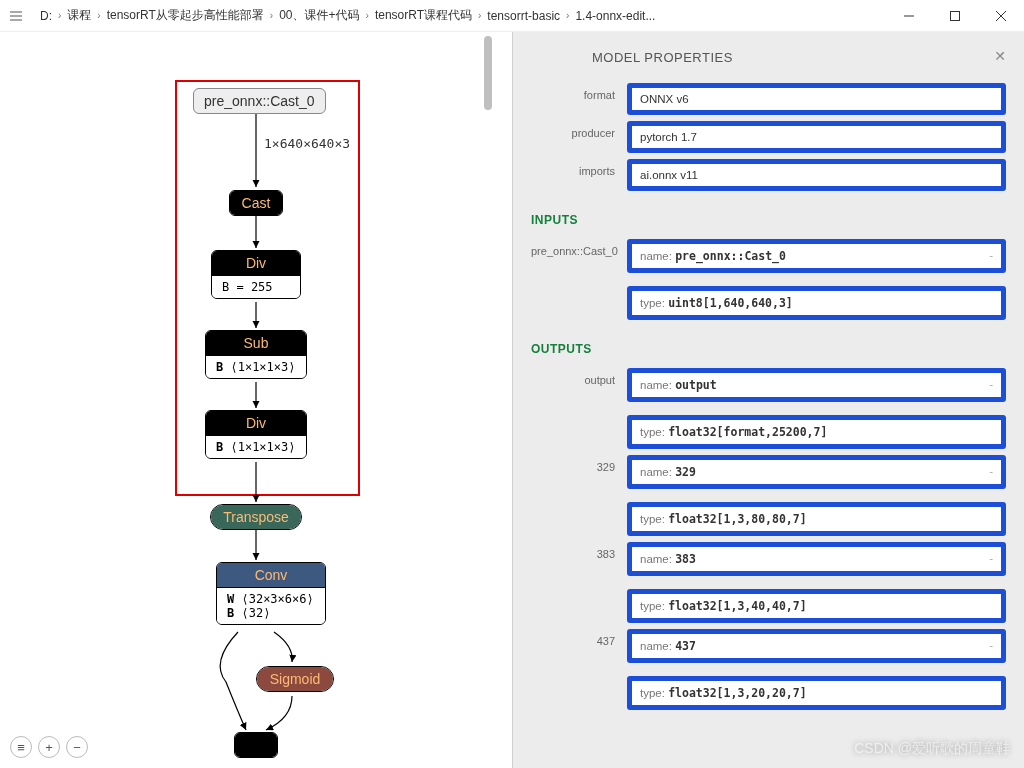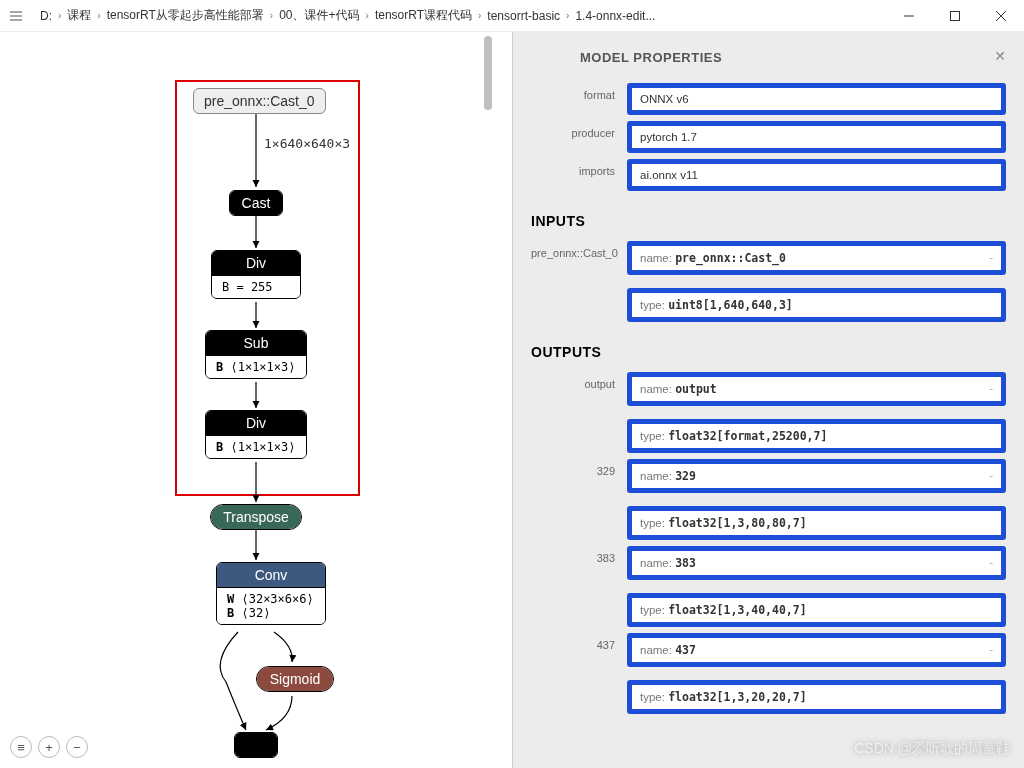--- a/index.html
+++ b/index.html
@@ -16,37 +16,37 @@
   .graph-pane { position: relative; width: 512px; height: 100%; background: #fff; overflow: hidden; }
   .scroll-track { position: absolute; right: 20px; top: 4px; height: 260px; width: 8px; }
   .scroll-thumb { position: absolute; top: 0; width: 8px; height: 74px; background: #bfbfbf; border-radius: 4px; }
   .graph-inner { position: relative; width: 100%; height: 900px; }
   .redbox { position: absolute; border: 2px solid #d00; }
   svg.arrows { position: absolute; left: 0; top: 0; width: 512px; height: 900px; pointer-events: none; }
   .node { position: absolute; }
   .input-node { border: 1px solid #888; background: #eee; border-radius: 6px; padding: 4px 10px; font-size: 14px; }
   .shape-label { position: absolute; font-family: Consolas, monospace; font-size: 13px; }
   .op-node { border: 1px solid #000; border-radius: 6px; overflow: hidden; display: flex; flex-direction: column; font-size: 14px; }
-  .op-head { color: #ffffff; padding: 4px 10px; text-align: center; }
+  .op-head { color: #fdba74; padding: 4px 10px; text-align: center; }
   .op-body { background: #fff; color: #000; padding: 4px 10px; font-family: Consolas, monospace; font-size: 12px; border-top: 1px solid #000; }
   .black .op-head { background: #000; }
   .teal .op-head { background: #39675a; }
   .teal.pill { border-radius: 14px; }
   .blue .op-head { background: #3e597f; }
   .brown .op-head { background: #8c4a3f; }
   .brown.pill { border-radius: 14px; }
   .pill .op-head { border-radius: 14px; }
   .zoom-ctrls { position: absolute; left: 10px; bottom: 10px; display: flex; gap: 6px; }
   .zoom-btn { width: 22px; height: 22px; border: 1px solid #bbb; border-radius: 50%; display: flex; align-items: center; justify-content: center; background: #fff; font-size: 13px; color: #555; }
   .watermark { position: absolute; right: 14px; bottom: 10px; color: rgba(255,255,255,0.6); font-size: 14px; text-shadow: 0 0 6px rgba(0,0,0,0.4); z-index: 5;}
   .divider { width: 1px; background: #d0d0d0; }
   .props-pane { flex: 1; background: #ececec; padding: 12px 18px 18px 18px; overflow-y: auto; position: relative; }
-  .props-title { font-weight: 700; font-size: 13px; letter-spacing: 0.5px; color: #555; margin: 6px 0 18px 4px; padding-left: 45px; }
+  .props-title { font-weight: 400; font-size: 13px; letter-spacing: 0.5px; color: #555; margin: 6px 0 18px 16px; padding-left: 45px; }
   .close-x { position: absolute; right: 18px; top: 16px; color: #888; font-size: 14px; }
-  .section-h { font-weight: 600; font-size: 14px; color: #000000; margin: 22px 0 12px 0; letter-spacing: 0.5px; }
+  .section-h { font-weight: 600; font-size: 12px; color: #15803d; margin: 22px 0 12px 0; letter-spacing: 0.5px; }
   .prop-row { display: flex; align-items: flex-start; margin-bottom: 6px; }
   .prop-label { width: 96px; text-align: right; padding-right: 12px; font-size: 11px; color: #666; padding-top: 6px; }
   .prop-val { flex: 1; background: #fff; border: 5px solid #1d4ed8; border-radius: 3px; padding: 5px 8px; font-size: 11.5px; color: #333; position: relative; }
   .prop-col { flex: 1; display: flex; flex-direction: column; gap: 0; }
   .prop-col .prop-val + .prop-val { margin-top: 13px; }
   .kv .k { color: #777; }
   .kv .v { font-weight: 600; font-family: Consolas, monospace; }
   .dash { position: absolute; right: 8px; top: 5px; color: #aaa; }
 </style>
 </head>

